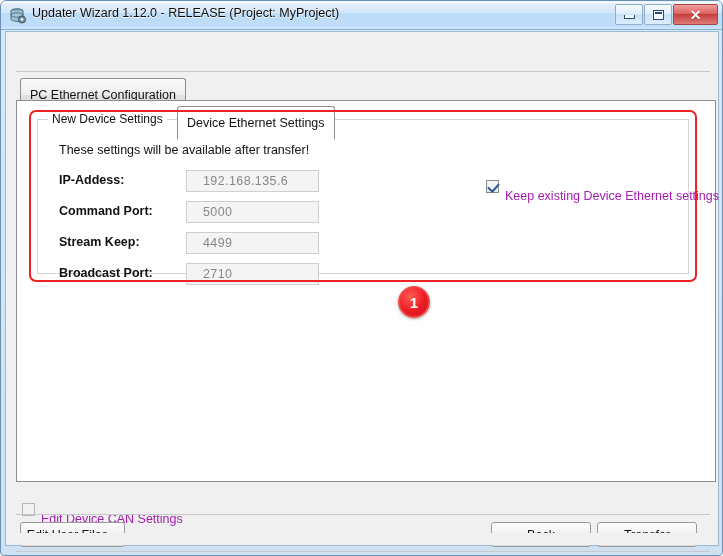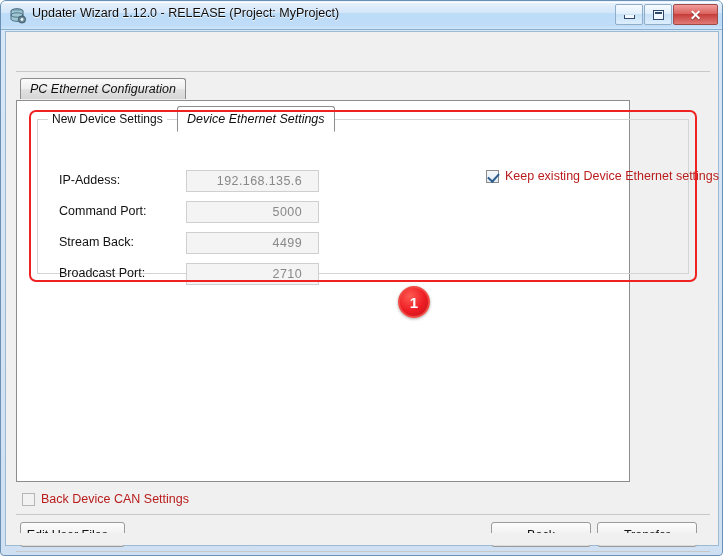--- a/index.html
+++ b/index.html
@@ -122,42 +122,40 @@
     position: absolute;
     top: 3px;
     height: 21px;
     border: 1px solid #8d8d8d;
     border-bottom: none;
     border-radius: 3px 3px 0 0;
     background: linear-gradient(to bottom, #fbfbfb 0%, #eeeeee 50%, #e2e2e2 51%, #d6d6d6 100%);
     font-size: 12.5px;
     color: #111;
     display: flex; align-items: center; justify-content: center;
-    padding: 4px 9px;
-    font-style: italic;
+    padding: 16px 9px;
   }
   .tab.selected {
     top: 0;
     height: 26px;
     background: #ffffff;
     border: 1px solid #8d8d8d;
     border-bottom: 1px solid #ffffff;
     z-index: 3;
     margin-top: 31px;
   }
   #tab-pc { left: 4px; }
   #tab-device { left: 161px; }
 
   .tabpanel {
     position: absolute;
     left: 10px; top: 68px;
-    width: 614px; height: 382px;
+    width: 700px; height: 382px;
     background: #ffffff;
     border: 1px solid #8d8d8d;
-    text-align: right;
   }
 
   
   .redbox {
     position: absolute;
     left: 12px; top: 9px;
     width: 668px; height: 172px;
     border: 2.5px solid #ee2222;
     border-radius: 7px;
     pointer-events: none;
@@ -188,20 +186,21 @@
     color: #111;
     white-space: nowrap;
   }
 
   
   .form-row { position: absolute; left: 21px; height: 22px; }
   .form-label {
     position: absolute; left: 0; top: 3px;
     font-size: 12.5px; color: #111;
     white-space: nowrap;
+    font-weight: bold;
   }
   .form-input {
     position: absolute;
     left: 127px; top: 0;
     width: 133px; height: 22px;
     border: 1px solid #cfcfcf;
     background: #f4f4f4;
     font-size: 12.5px;
     color: #888888;
     padding: 0 16px;
@@ -231,22 +230,23 @@
     border: solid #2d5b8e;
     border-width: 0 2px 2px 0;
     transform: rotate(42deg);
   }
   .chk-box.disabled {
     background: #f2f2f2;
     border-color: #b6b6b6;
   }
   .chk-label {
     font-size: 12.5px;
-    color: #b91c1c;
+    color: #a21caf;
     white-space: nowrap;
+    margin-top: 20px;
   }
 
   
   .badge {
     position: absolute;
     left: 381px; top: 185px;
     width: 32px; height: 32px;
     border-radius: 50%;
     background: radial-gradient(circle at 36% 30%, #ff5b52 0%, #ed1c24 55%, #c2141b 100%);
     border: 2px solid #f04a45;
@@ -340,54 +340,55 @@
       </div>
     </div>
 
     <div class="tabpanel">
 
       <div class="redbox"></div>
 
       <div class="groupbox">
         <span class="groupbox-title">New Device Settings</span>
 
+        <div class="hint-text">These settings will be available after transfer!</div>
 
         <div class="form-row" style="top:50px">
           <span class="form-label">IP-Addess:</span>
           <div class="form-input">192.168.135.6</div>
         </div>
 
         <div class="form-row" style="top:81px">
           <span class="form-label">Command  Port:</span>
           <div class="form-input">5000</div>
         </div>
 
         <div class="form-row" style="top:112px">
-          <span class="form-label">Stream Back:</span>
+          <span class="form-label">Stream Keep:</span>
           <div class="form-input">4499</div>
         </div>
 
         <div class="form-row" style="top:143px">
           <span class="form-label">Broadcast Port:</span>
           <div class="form-input">2710</div>
         </div>
 
         <div class="chk-row" style="left:448px; top:49px;">
           <span class="chk-box checked"></span>
           <span class="chk-label">Keep existing Device Ethernet settings</span>
         </div>
       </div>
 
       <div class="badge">1</div>
 
     </div>
 
     <div class="chk-row can-row">
       <span class="chk-box disabled"></span>
-      <span class="chk-label">Back Device CAN Settings</span>
+      <span class="chk-label">Edit Device CAN Settings</span>
     </div>
 
     <div class="bottom-rule"></div>
 
     <div class="btn" id="btn-edit-user-files">
       <span>Edit User Files...</span>
     </div>
     <div class="btn" id="btn-back">
       <span>Back</span>
     </div>

